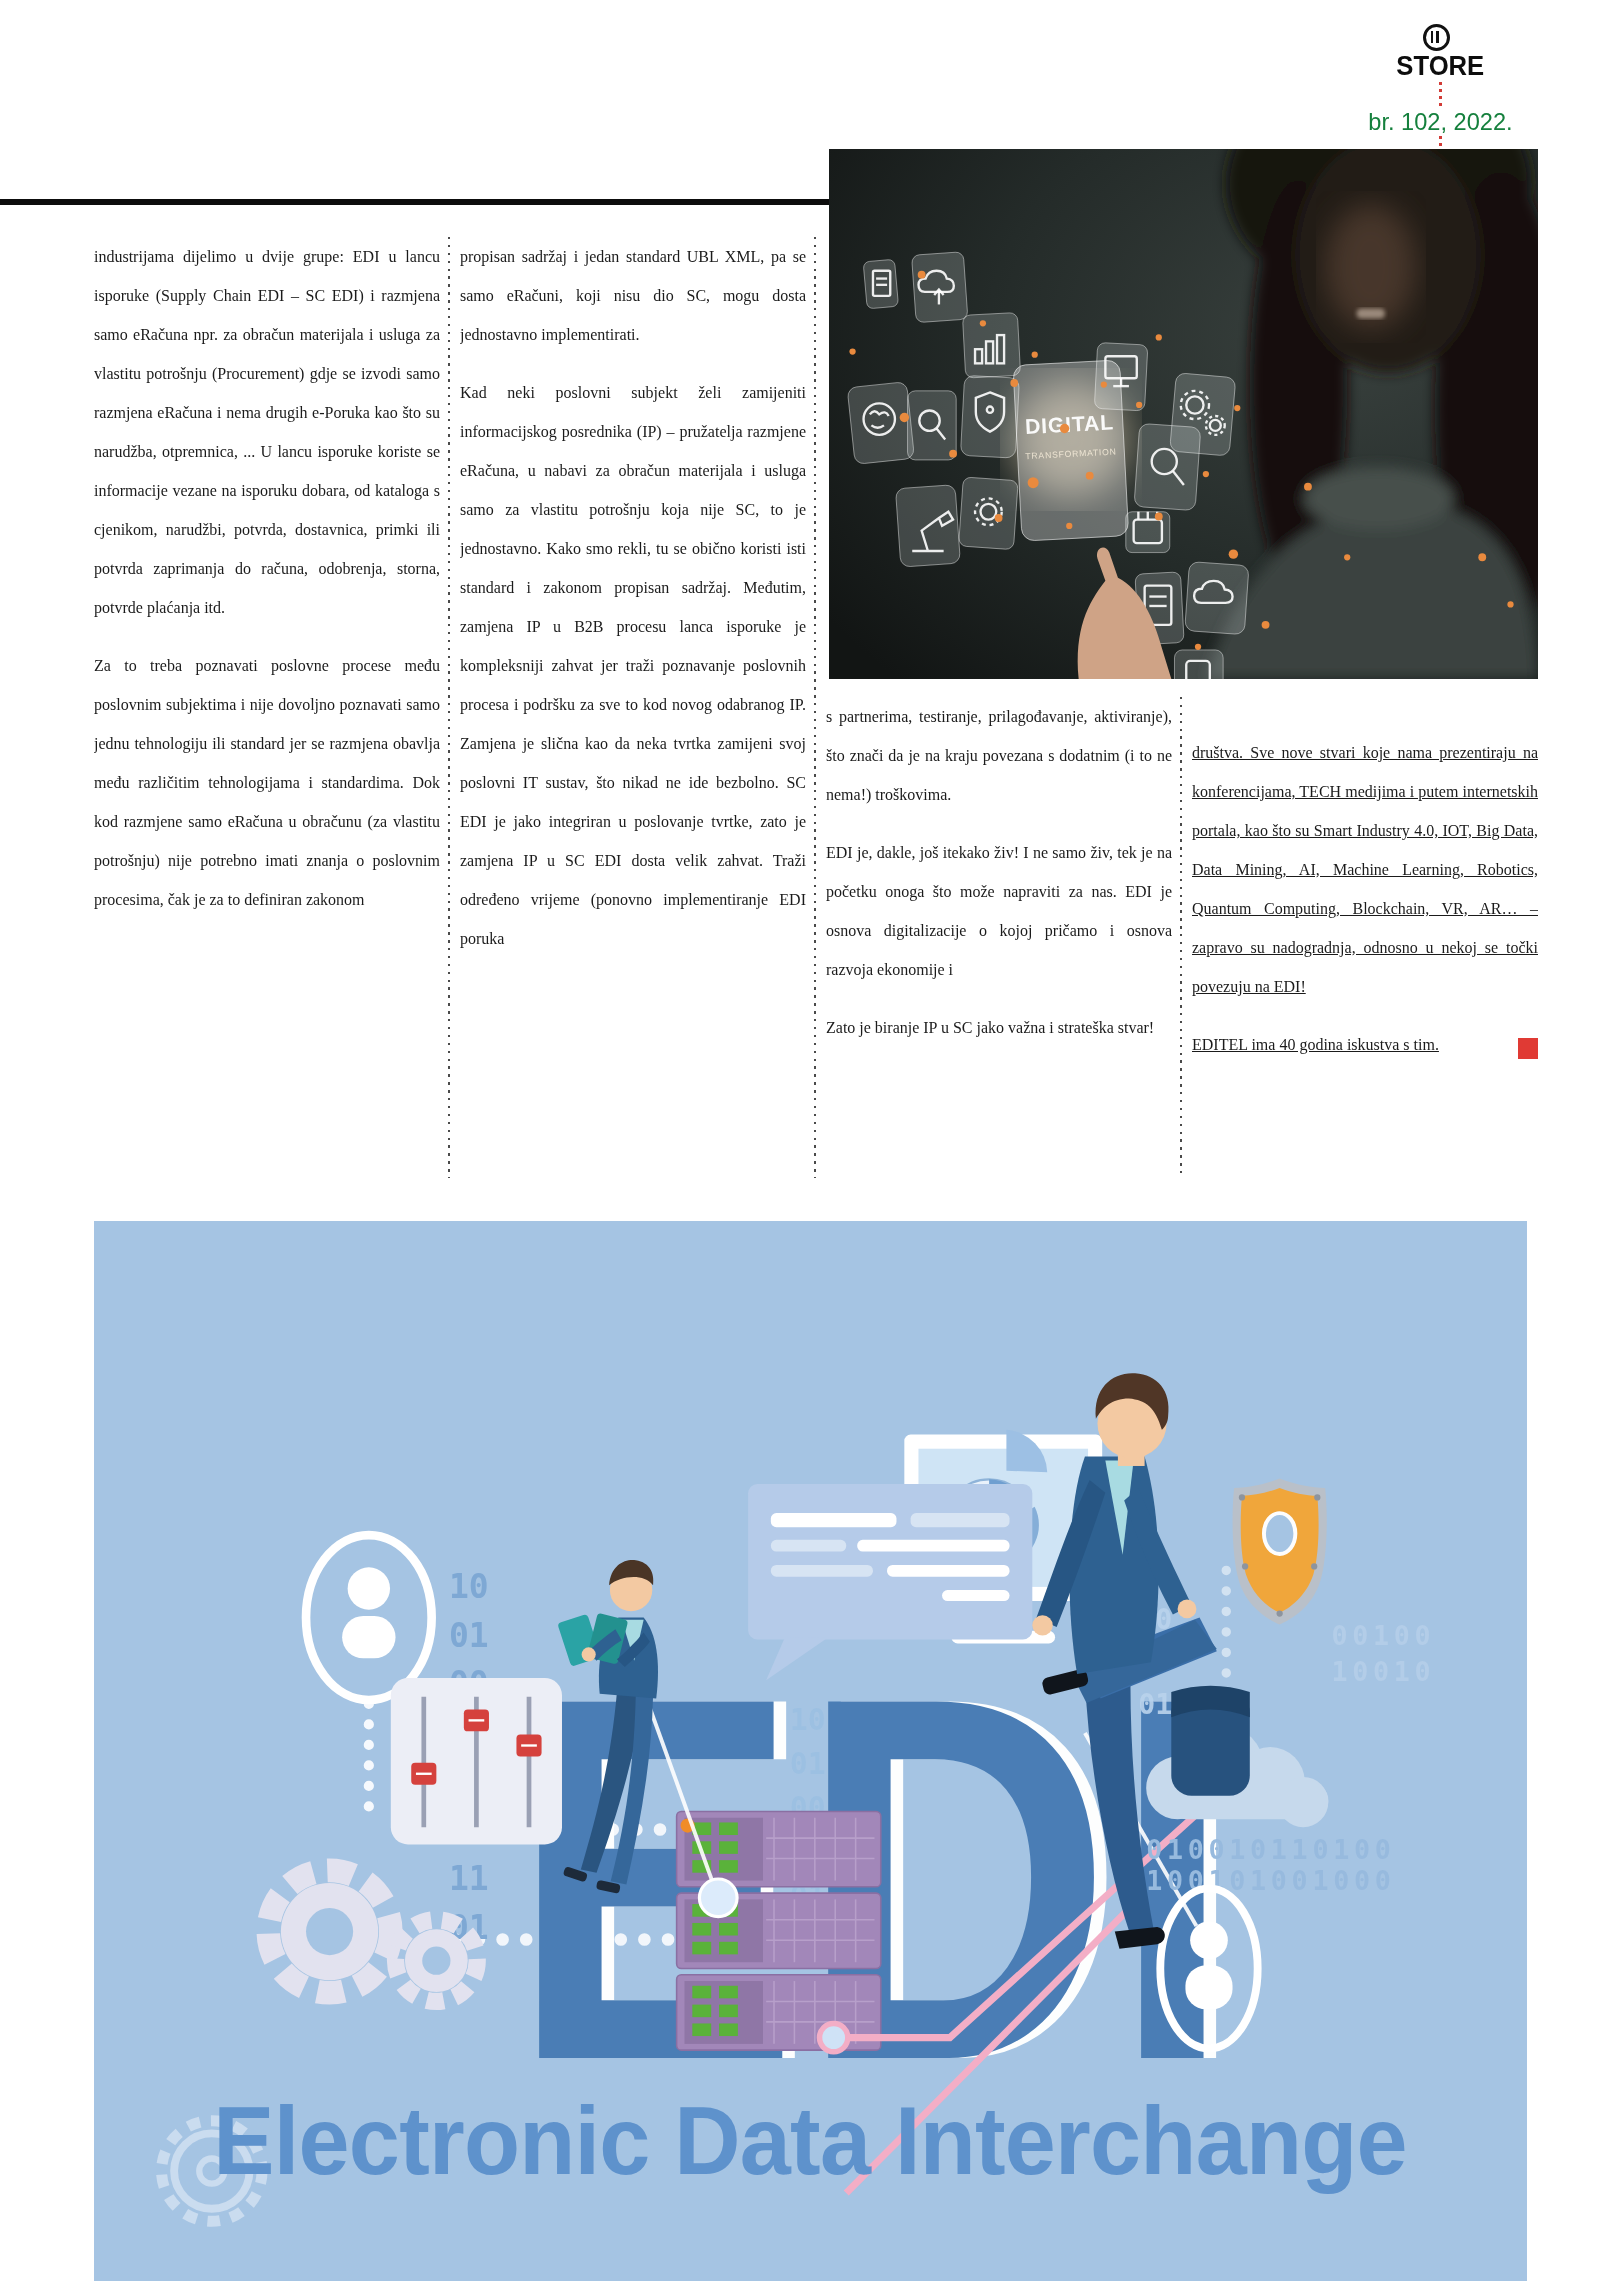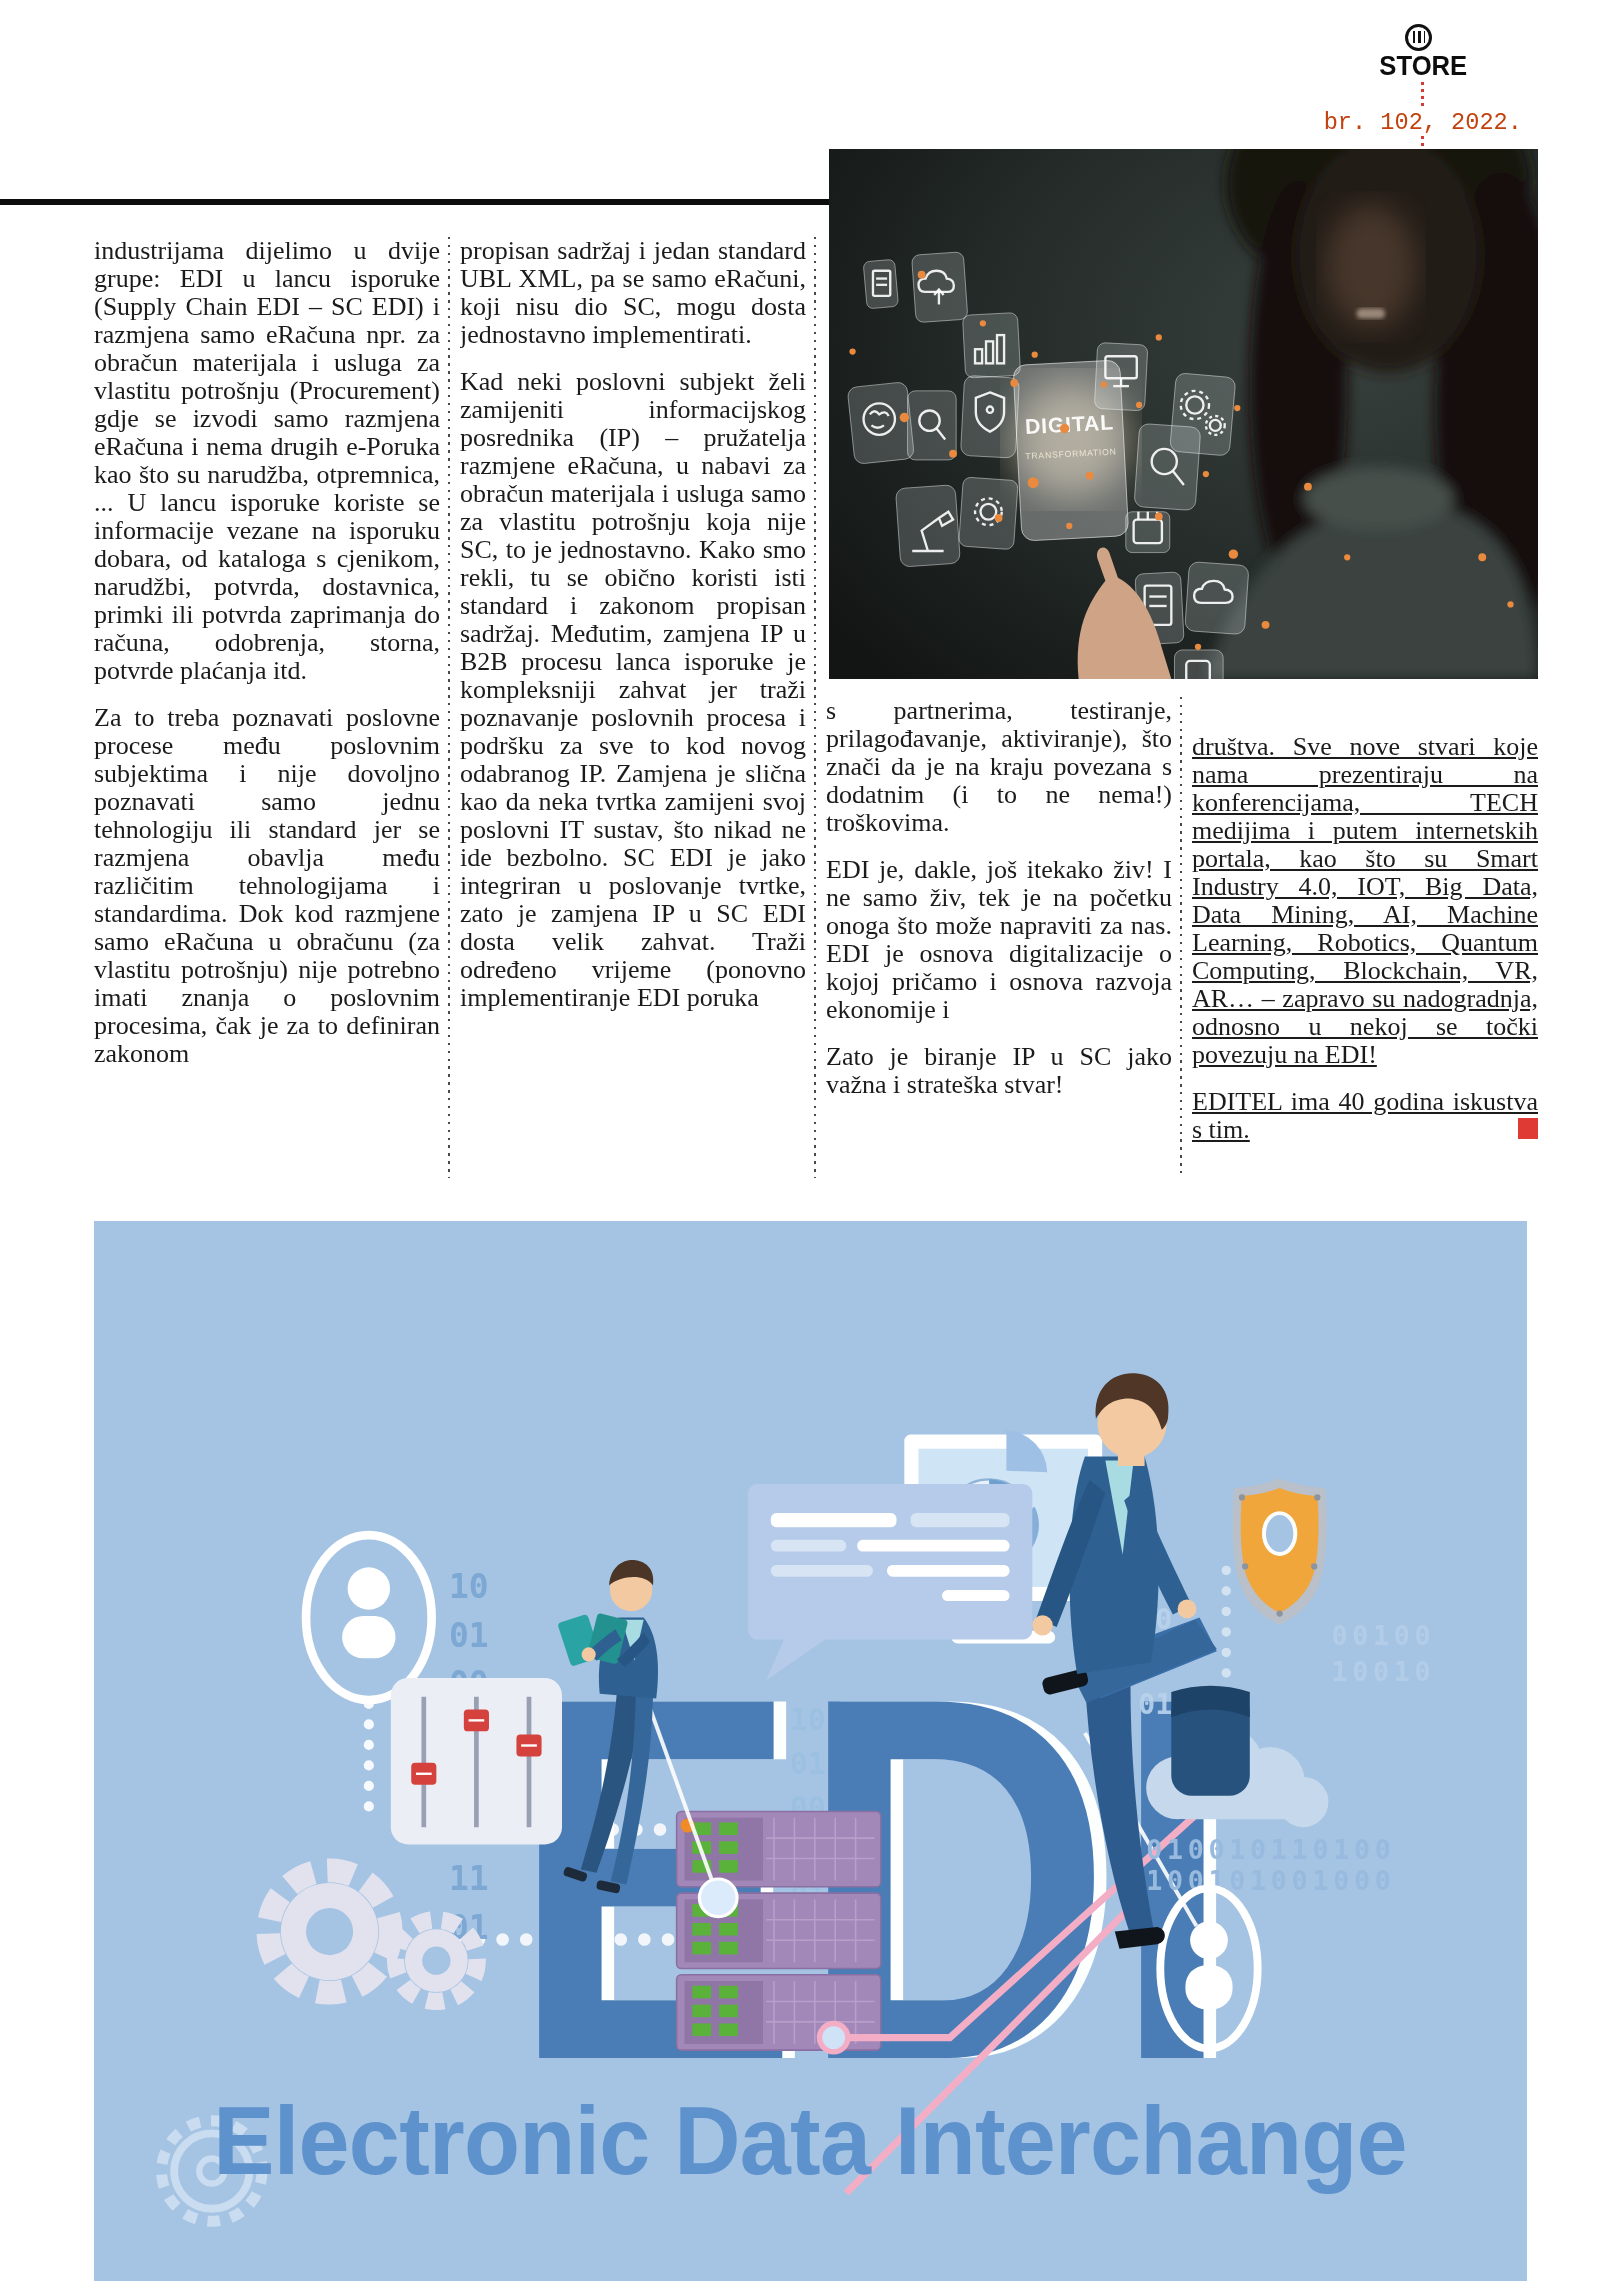--- a/index.html
+++ b/index.html
@@ -8,28 +8,28 @@
   
   .header{position:absolute;top:23.6px;right:94px;display:flex;align-items:center;
           font-family:"Liberation Sans", sans-serif;flex-direction:column;}
   .logo-circle{width:27px;height:27px;border:3.1px solid #111;border-radius:50%;
                display:flex;align-items:center;justify-content:center;box-sizing:border-box;margin-right:7.9px;}
   .logo-stripes{width:11.8px;height:12.6px;
       background:repeating-linear-gradient(90deg,#111 0 2.4px,transparent 2.4px 5.5px);}
   .logo-word{font-weight:900;font-size:27px;letter-spacing:0px;color:#0d0d0d;transform:scaleX(.95);}
   .hsep{width:3.1px;height:27px;margin:0 11px;
         background:repeating-linear-gradient(to bottom,#d23b36 0 3.1px,transparent 3.1px 7px);}
-  .hmeta{font-size:23.6px;color:#c2410c;font-family:Liberation Mono, monospace;}
+  .hmeta{font-size:23.6px;color:#15803d;}
   .hbar{width:6.3px;height:60px;background:#0c0c0c;margin-left:49px;margin-right:35px;}
   .hpage{font-weight:900;font-size:36px;color:#0c0c0c;width:44px;text-align:center;}
   
   .top-rule{position:absolute;left:0;top:199px;width:829px;height:6.3px;background:#0d0d0d;}
   
   .col{position:absolute;top:237px;width:346px;height:944px;overflow:hidden;
-       font-size:26px;line-height:28px;text-align:justify;}
+       font-size:16px;line-height:39px;text-align:justify;}
   .col p{margin:0 0 19px 0;}
   .col .lastp{position:relative;}
   .endmark{position:absolute;right:0;bottom:5.5px;width:20.4px;height:20.4px;background:#e03a34;}
   .c1{left:94px;} .c2{left:460px;} .c3{left:826px;top:697px;height:484px;} .c4{left:1192px;top:733px;height:484px;text-decoration:underline;}
   .vdots{position:absolute;width:2.4px;
         background:repeating-linear-gradient(to bottom,#4a4a4a 0 2.4px,transparent 2.4px 7.9px);}
   .d1{left:448px;top:237px;height:941px;} .d2{left:814px;top:237px;height:941px;}
   .d3{left:1180px;top:697px;height:481px;}
   
   .photo{position:absolute;left:829px;top:149px;width:709px;height:530px;}

